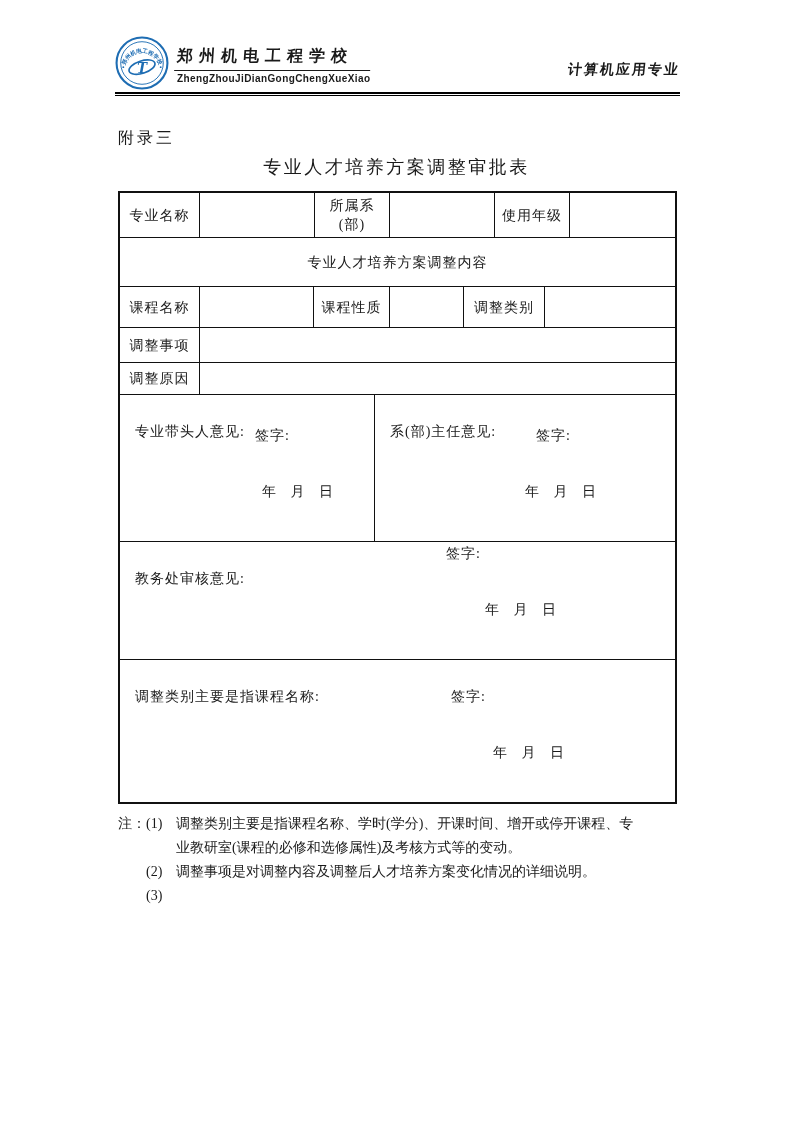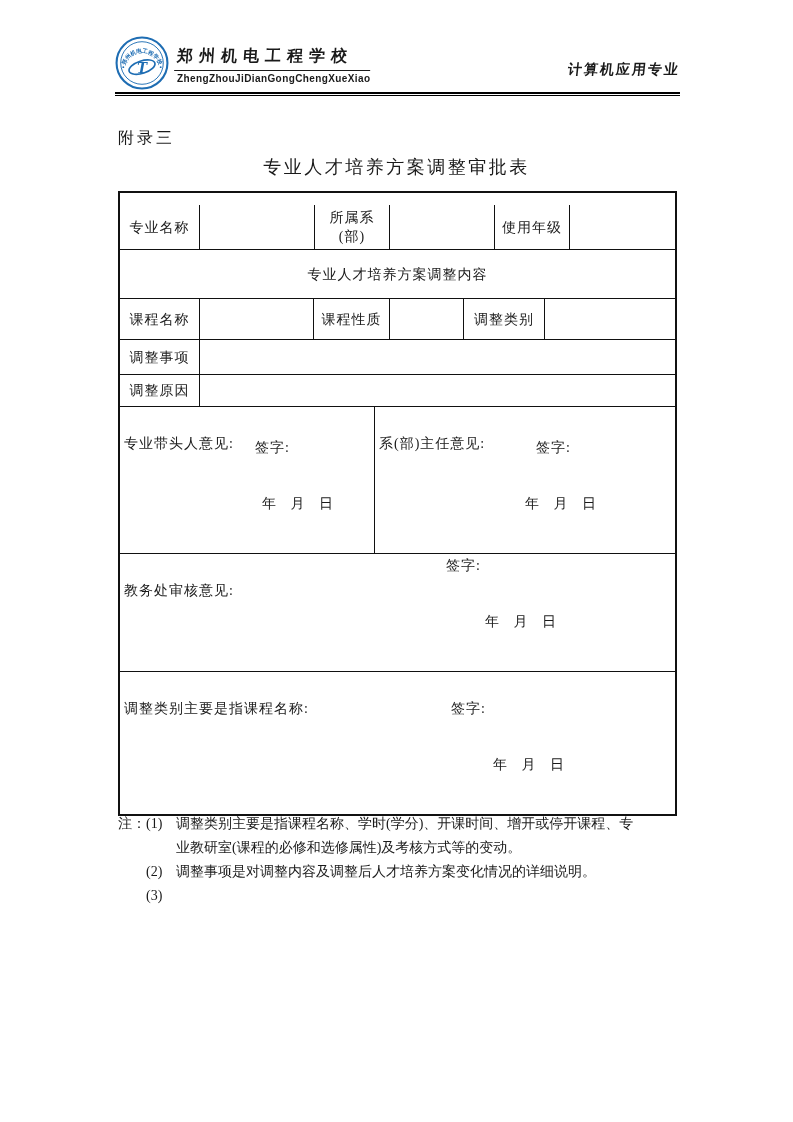--- a/index.html
+++ b/index.html
@@ -103,39 +103,39 @@
     justify-content: center;
     font-size: 14px;
     letter-spacing: 1px;
     text-align: center;
     white-space: pre-line;
     line-height: 19px;
   }
   .fcell:last-child { border-right: none; }
   .fcell.grow { flex: 1 1 auto; }
 
-  .row-basic  { height: 45px; margin-top: 12px; }
+  .row-basic  { height: 45px; }
   .row-merged { height: 49px; }
   .row-course { height: 41px; }
   .row-item   { height: 35px; }
   .row-reason { height: 32px; }
   .row-op1    { height: 147px; }
   .row-op2    { height: 118px; }
   .row-op3    { height: 142px; }
 
   .opinion-cell {
     position: relative;
     display: block;
     text-align: left;
     font-size: 14px;
     letter-spacing: 1px;
   }
   .opinion-label {
     display: block;
-    padding: 8px 8px 0 4px;
+    padding: 8px 8px 0 15px;
     line-height: 20px;
   }
   .sig-block {
     position: absolute;
     bottom: 7px;
     left: 0;
     right: 0;
     line-height: 28px;
   }
   .sig-line, .date-line { display: block; text-align: right; padding-left: 25px; }

